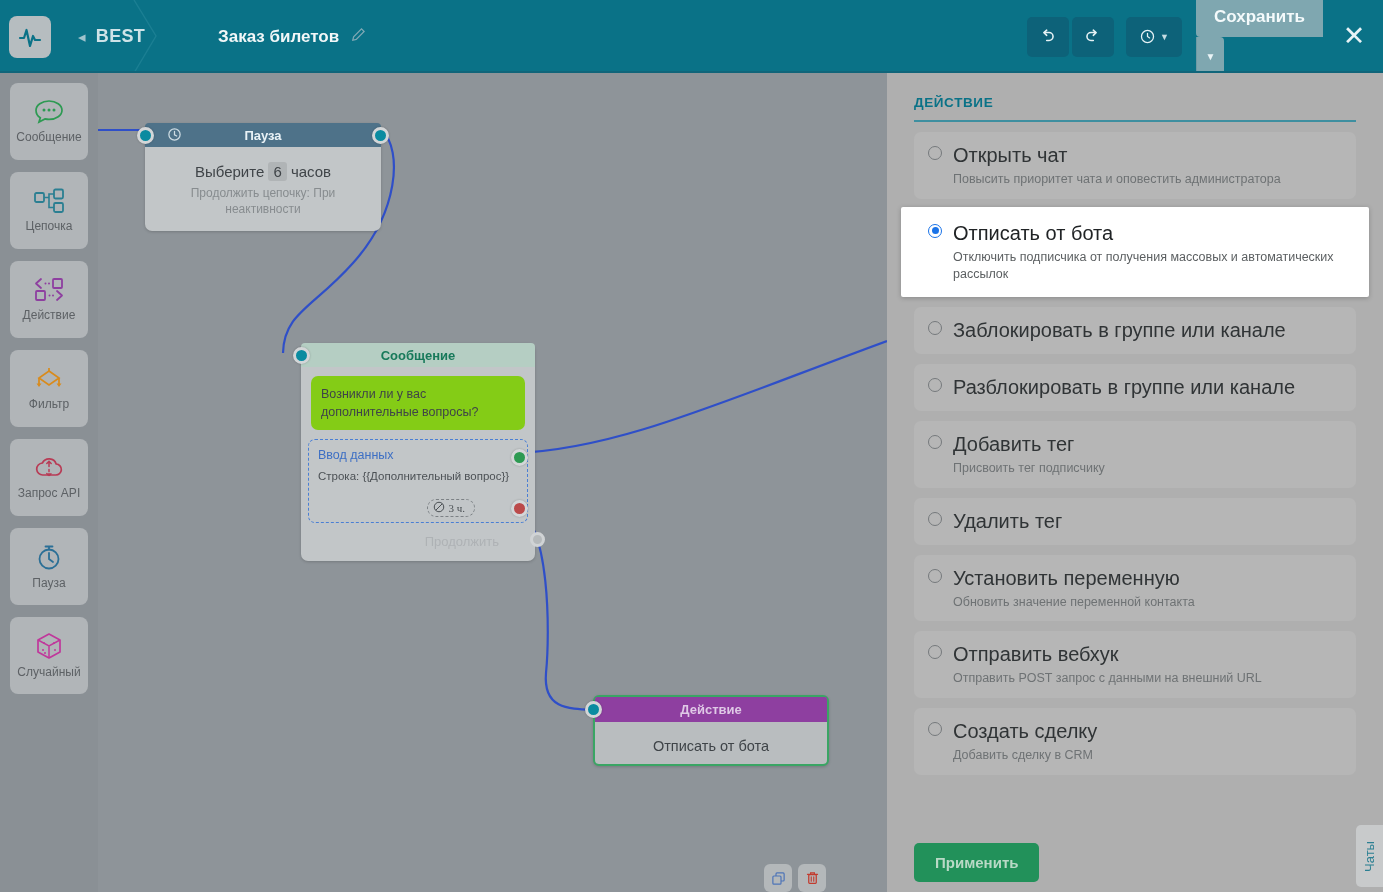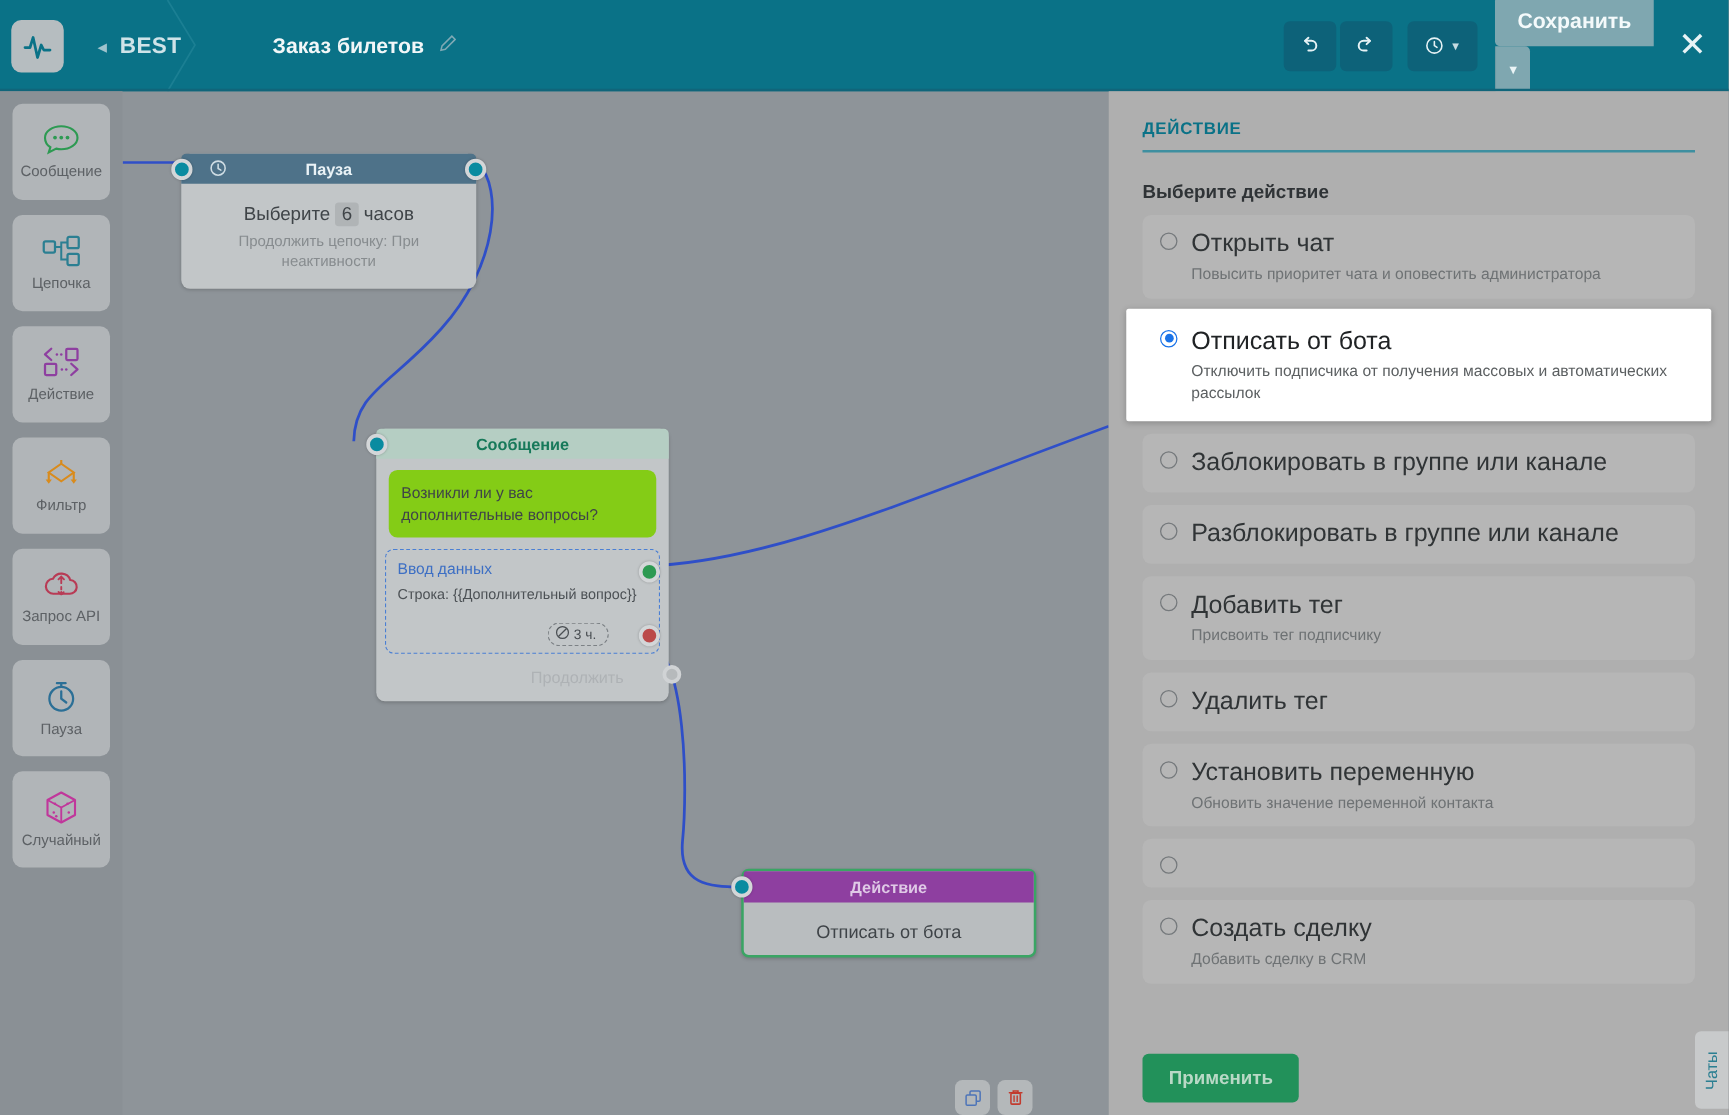--- a/index.html
+++ b/index.html
@@ -110,23 +110,23 @@
     margin:9px 10px 0 10px; background:#84cc16; border-radius:7px;
     padding:9px 10px; font-size:12.5px; color:#3f4448; line-height:1.45;
   }
   .input-card{
     margin:9px 7px 0 7px; border:1px dashed #4a7fd4; border-radius:7px;
     padding:8px 9px 7px 9px; position:relative; min-height:84px;
   }
   .input-title{ color:#3d6fc4; font-size:12.5px; margin-bottom:6px; }
   .input-sub{ font-size:11.5px; color:#4c5155; line-height:1.4; }
   .timeout-pill{
-    position:absolute; right:40px; bottom:5px; border:1px dashed #7c8185;
+    position:absolute; right:52px; bottom:5px; border:1px dashed #7c8185;
     border-radius:10px; padding:1px 9px 1px 5px; font-size:11px; color:#4a4f53;
-    display:flex; align-items:center; gap:3px;
+    display:flex; align-items:center; gap:3px;font-family:Liberation Serif, serif;
   }
   .dot-out{
     position:absolute; width:17px; height:17px; border-radius:50%;
     border:3px solid #d3d6d8; box-shadow:0 0 2px rgba(0,0,0,.25);
   }
   .dot-green{ background:#2d9a52; }
   .dot-red{ background:#bb4a4a; }
   .dot-teal{ background:#0a8ba0; }
   .continue-row{
     margin:6px 10px 0 10px; text-align:right; position:relative; height:26px;
@@ -424,21 +424,20 @@
         <path d="M9 6V3.6h6V6" fill="none" stroke="#c23b2e" stroke-width="2"></path>
         <rect x="6" y="6.5" width="12" height="14" rx="1.3" fill="none" stroke="#c23b2e" stroke-width="2"></rect>
         <path d="M10 10v7M14 10v7" stroke="#c23b2e" stroke-width="1.8" stroke-linecap="round"></path>
       </svg>
     </div>
   </div>
 </div>
 
 <div id="panel">
   <div class="panel-ttl">ДЕЙСТВИЕ</div>
-  <div class="section-ttl">Выберите действие</div>
 
   <div id="opt-list">
       <div class="opt">
         <div class="radio"></div>
         <div>
           <div class="opt-lbl">Открыть чат</div>
           <div class="opt-desc">Повысить приоритет чата и оповестить администратора</div>
         </div>
       </div>
       <div class="opt sel">
@@ -475,20 +474,24 @@
       </div>
       <div class="opt">
         <div class="radio"></div>
         <div>
           <div class="opt-lbl">Установить переменную</div>
           <div class="opt-desc">Обновить значение переменной контакта</div>
         </div>
       </div>
       <div class="opt">
         <div class="radio"></div>
+        <div>
+          <div class="opt-lbl">Отправить вебхук</div>
+          <div class="opt-desc">Отправить POST запрос с данными на внешний URL</div>
+        </div>
       </div>
       <div class="opt">
         <div class="radio"></div>
         <div>
           <div class="opt-lbl">Создать сделку</div>
           <div class="opt-desc">Добавить сделку в CRM</div>
         </div>
       </div>
     </div>
 

